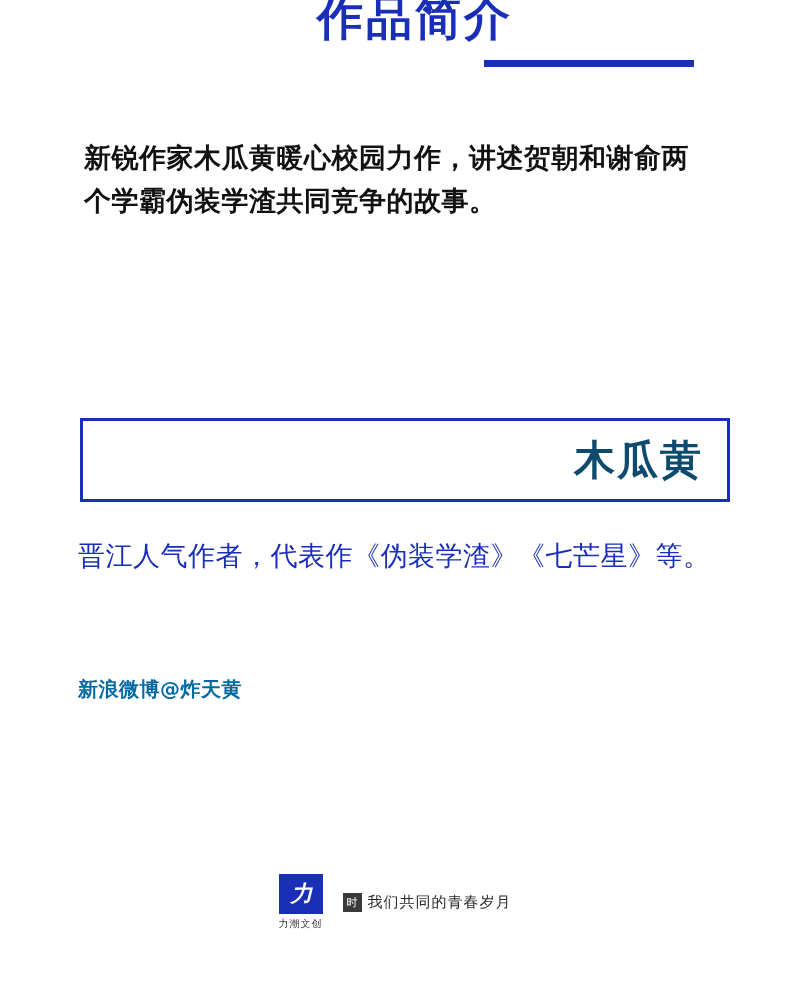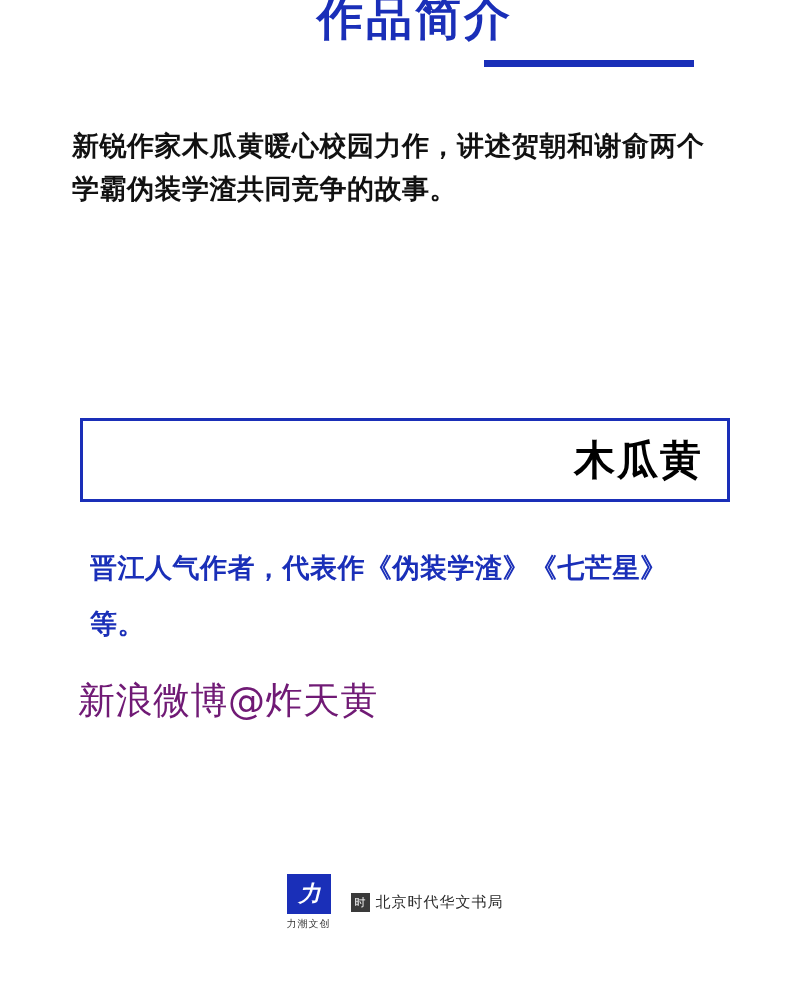--- a/index.html
+++ b/index.html
@@ -48,21 +48,21 @@
   }
 
   
   .intro {
     position: absolute;
     top: 124px;
     left: 72px;
     width: 650px;
   }
   .intro p {
-    margin: 0;
+    margin: 12px;
     font-size: 27px;
     line-height: 43px;
     color: #111111;
     font-weight: bold;
     letter-spacing: 0.5px;
   }
   .intro .para-gap {
     height: 62px;
   }
 
@@ -76,47 +76,47 @@
     border: 3px solid #1a2fb8;
     box-sizing: border-box;
   }
   .author-name {
     position: absolute;
     right: 24px;
     top: 50%;
     transform: translateY(-50%);
     font-size: 41px;
     font-weight: bold;
-    color: #000000;
+    color: #0c4a6e;
     letter-spacing: 2px;
     line-height: 48px;
   }
 
   
   .author-bio {
     position: absolute;
     top: 528px;
     left: 78px;
     width: 655px;
   }
   .author-bio p {
-    margin: 12px;
+    margin: 0;
     font-size: 27px;
     line-height: 56px;
     color: #1a2fb8;
-    font-weight: bold;
+    font-weight: normal;
     letter-spacing: 0.5px;
   }
   .weibo {
     position: absolute;
     top: 676px;
     left: 78px;
-    font-size: 37px;
-    font-weight: normal;
-    color: #701a75;
+    font-size: 20px;
+    font-weight: bold;
+    color: #0369a1;
     letter-spacing: 0.5px;
     margin: 0;
   }
 
   
   .footer {
     position: absolute;
     bottom: 72px;
     left: 0;
     width: 790px;
@@ -213,17 +213,17 @@
 
   <p class="weibo">新浪微博@炸天黄</p>
 
   <div class="footer">
     <div class="logo-lichao">
       <div class="logo-mark">力</div>
       <div class="logo-lichao-text">力潮文创</div>
     </div>
     <div class="logo-publisher">
       <div class="pub-mark">时</div>
-      <div class="pub-text">北京时代华文书局</div>
+      <div class="pub-text">我们共同的青春岁月</div>
     </div>
   </div>
 
 </div>
 
 </body></html>

